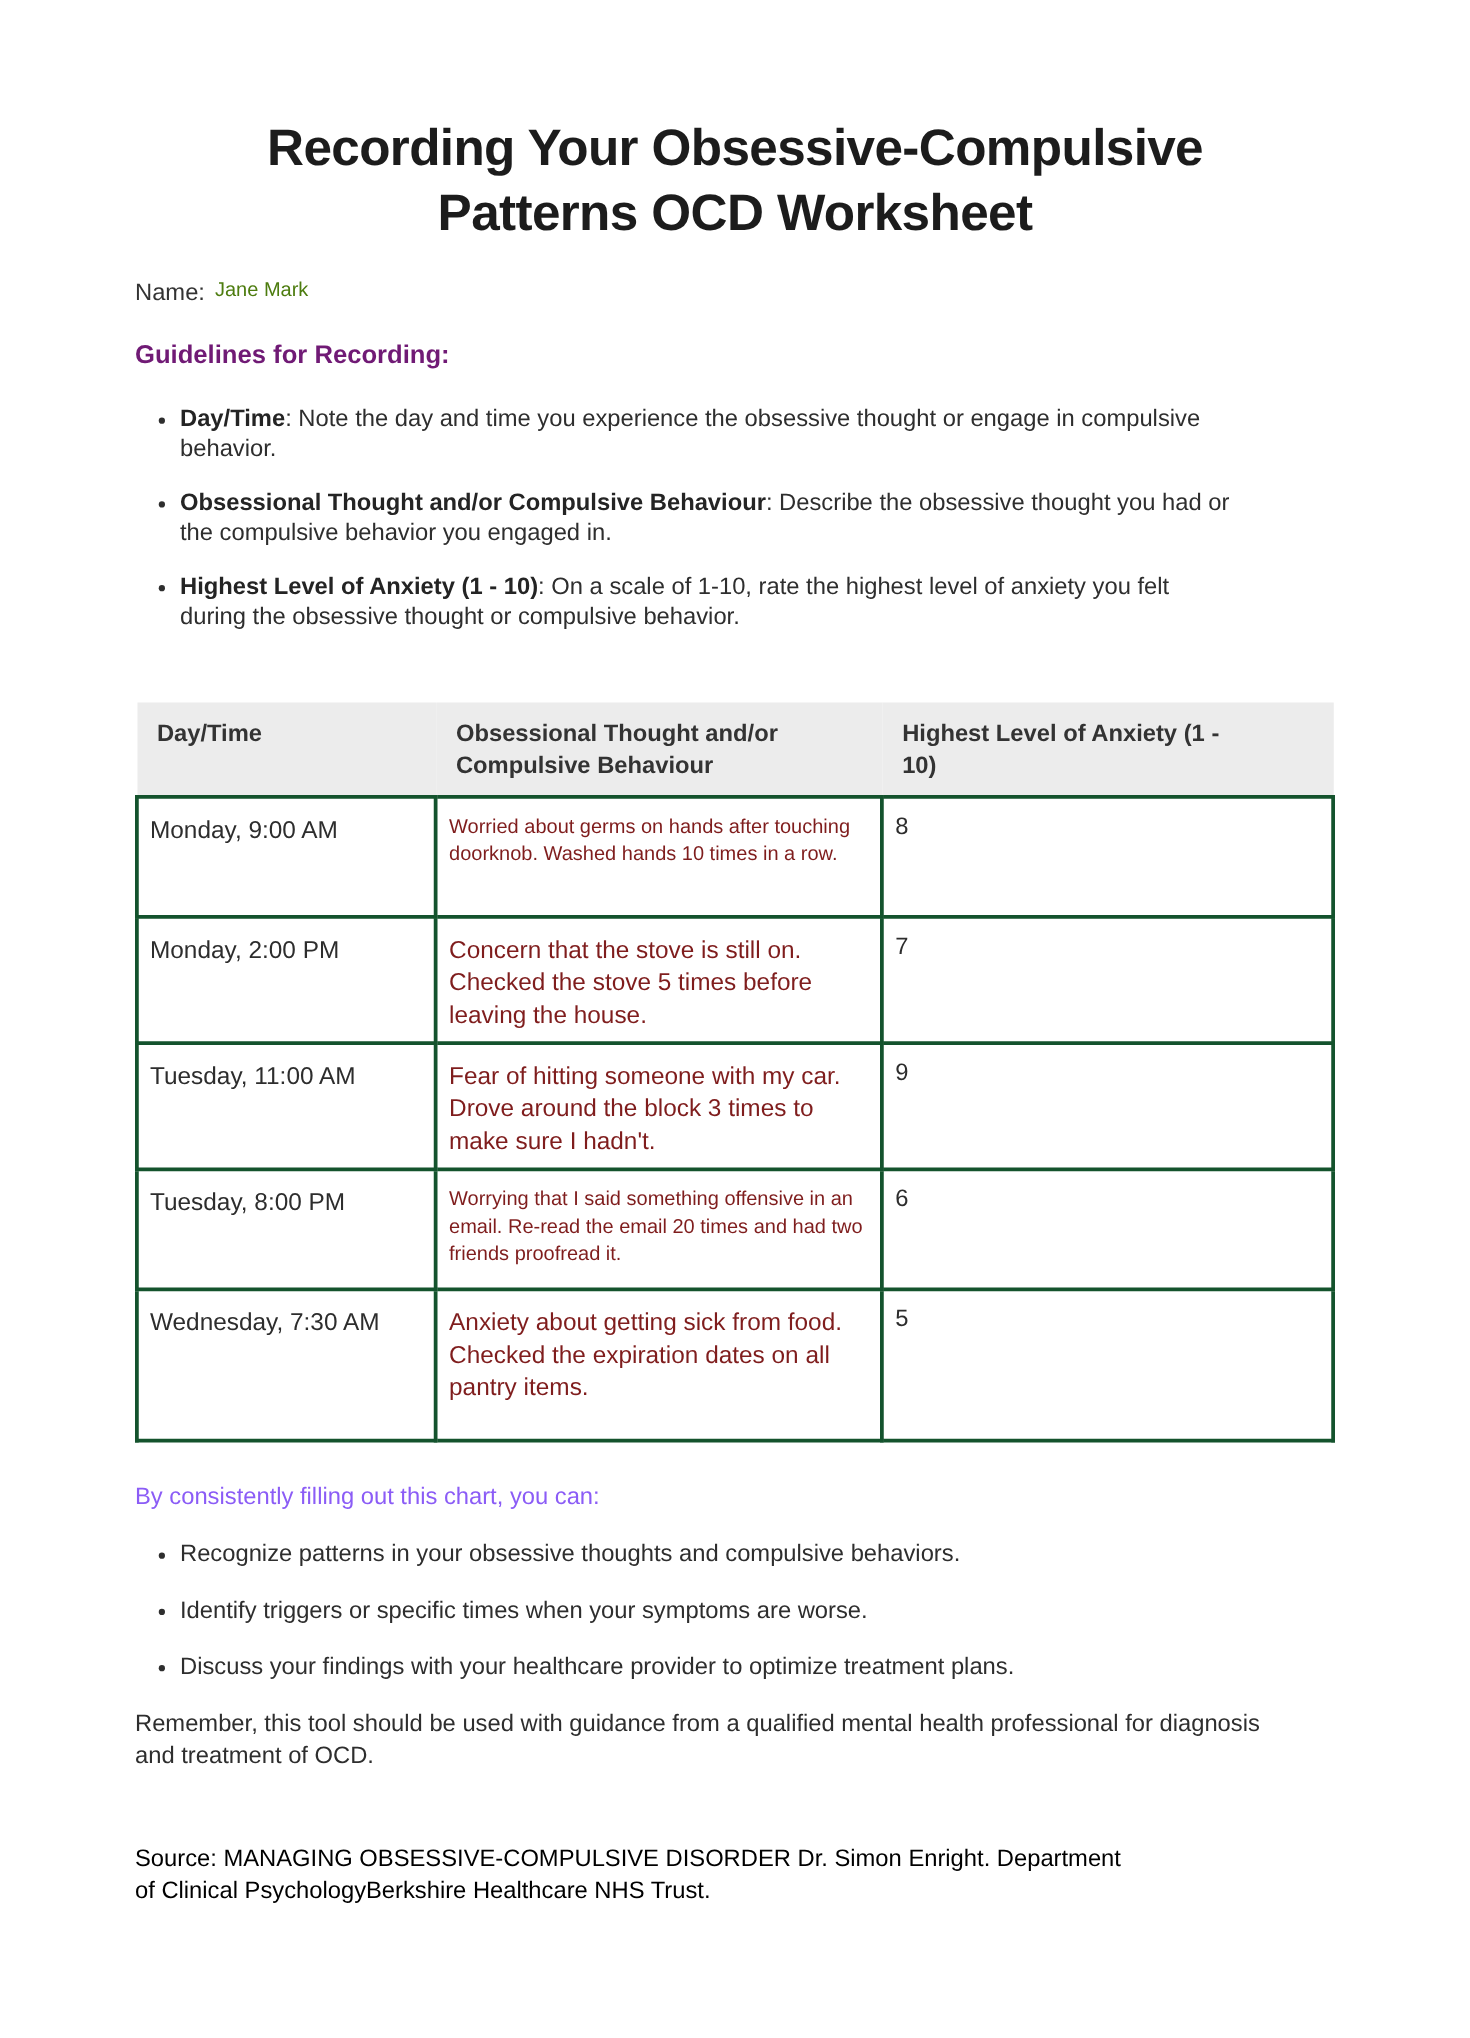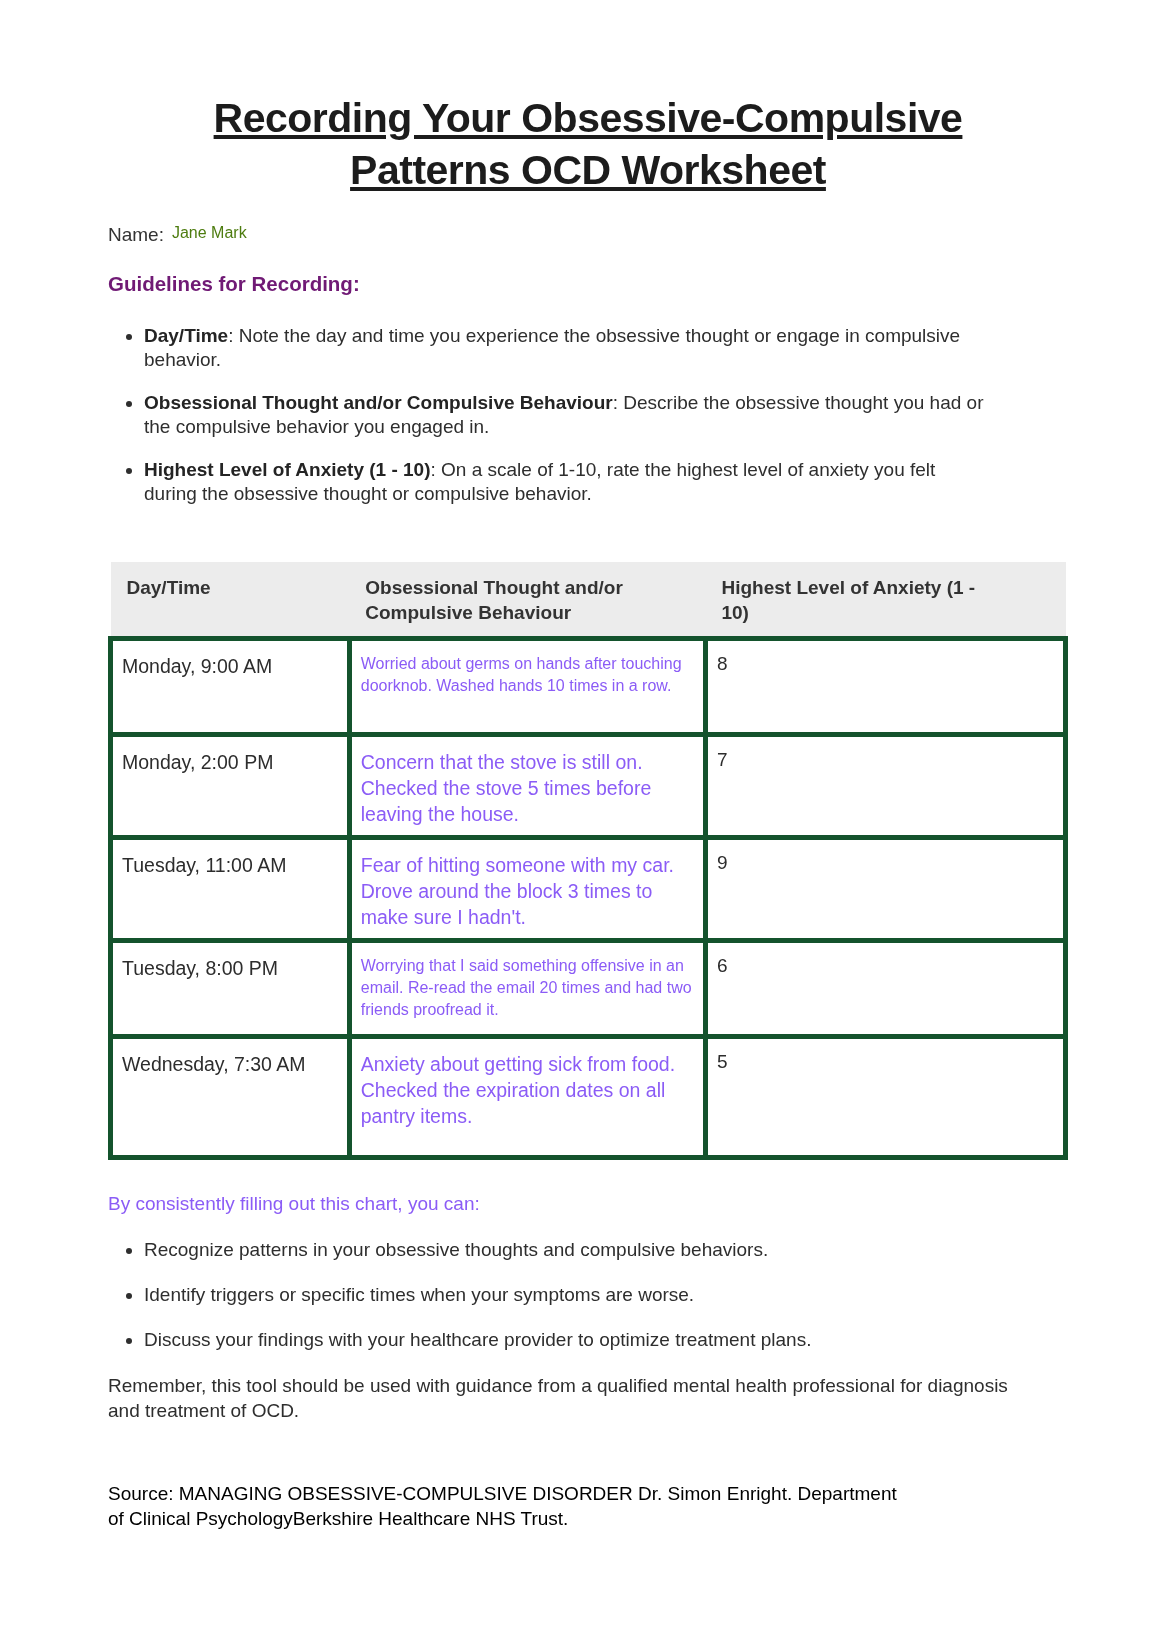--- a/index.html
+++ b/index.html
@@ -17,21 +17,20 @@
   }
   h1.title {
     font-size: 41px;
     line-height: 52px;
     font-weight: bold;
     color: #1c1c1c;
     text-align: center;
     max-width: 900px;
     margin: 0 auto;
     letter-spacing: -0.5px;
-    text-decoration: underline;
   }
   .name-row {
     margin-top: 28px;
     font-size: 19px;
     color: #333;
   }
   .name-value {
     font-size: 16px;
     position: relative;
     top: -3px;
@@ -74,33 +73,33 @@
     color: #333;
     text-align: left;
     vertical-align: top;
     padding: 13px 16px 11px 16px;
     border: none;
   }
   table.log-table thead th.th-anxiety { padding-right: 75px; }
   table.log-table tbody tr { height: 96px; }
   table.log-table tbody tr.tall { height: 121px; }
   table.log-table tbody td {
-    border: 5px solid #14532d;
+    border: 3px solid #14532d;
     vertical-align: top;
     padding: 12px 10px 8px 9px;
   }
   td.day {
     font-size: 19.5px;
     line-height: 26px;
     color: #2d2d2d;
   }
   td.thought {
     font-size: 19.5px;
     line-height: 26px;
-    color: #8b5cf6;
+    color: #7f1d1d;
   }
   td.thought.small {
     font-size: 16px;
     line-height: 22px;
   }
   td.anxiety {
     font-size: 19px;
     color: #2d2d2d;
   }
   p.intro {

